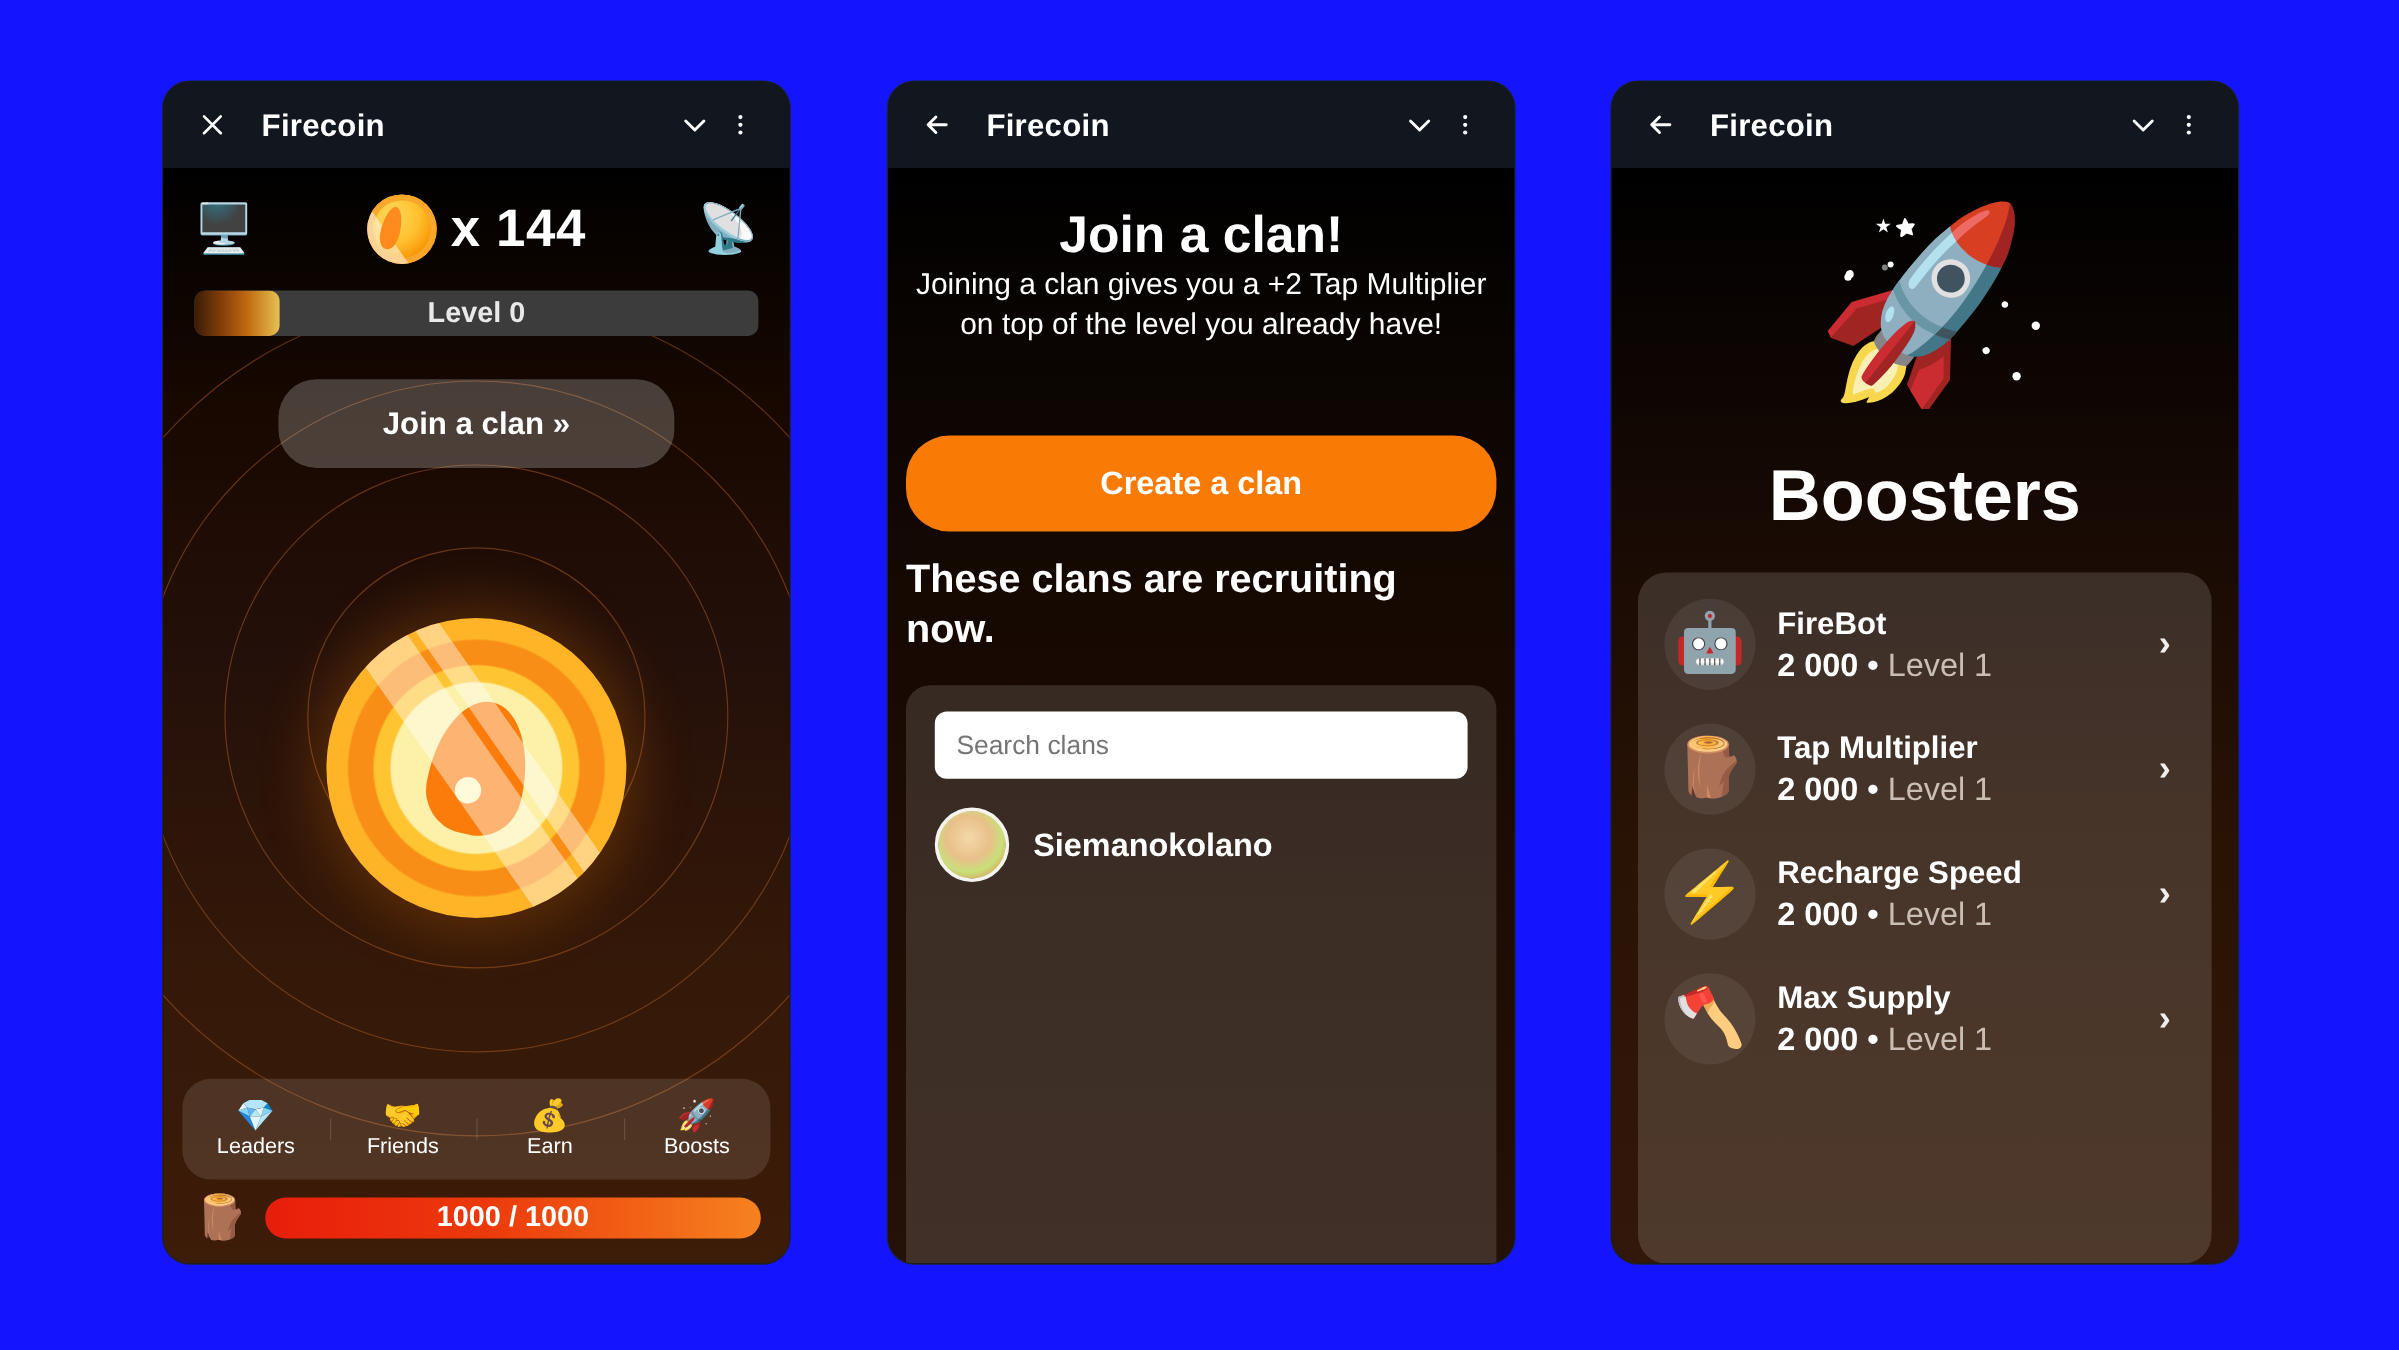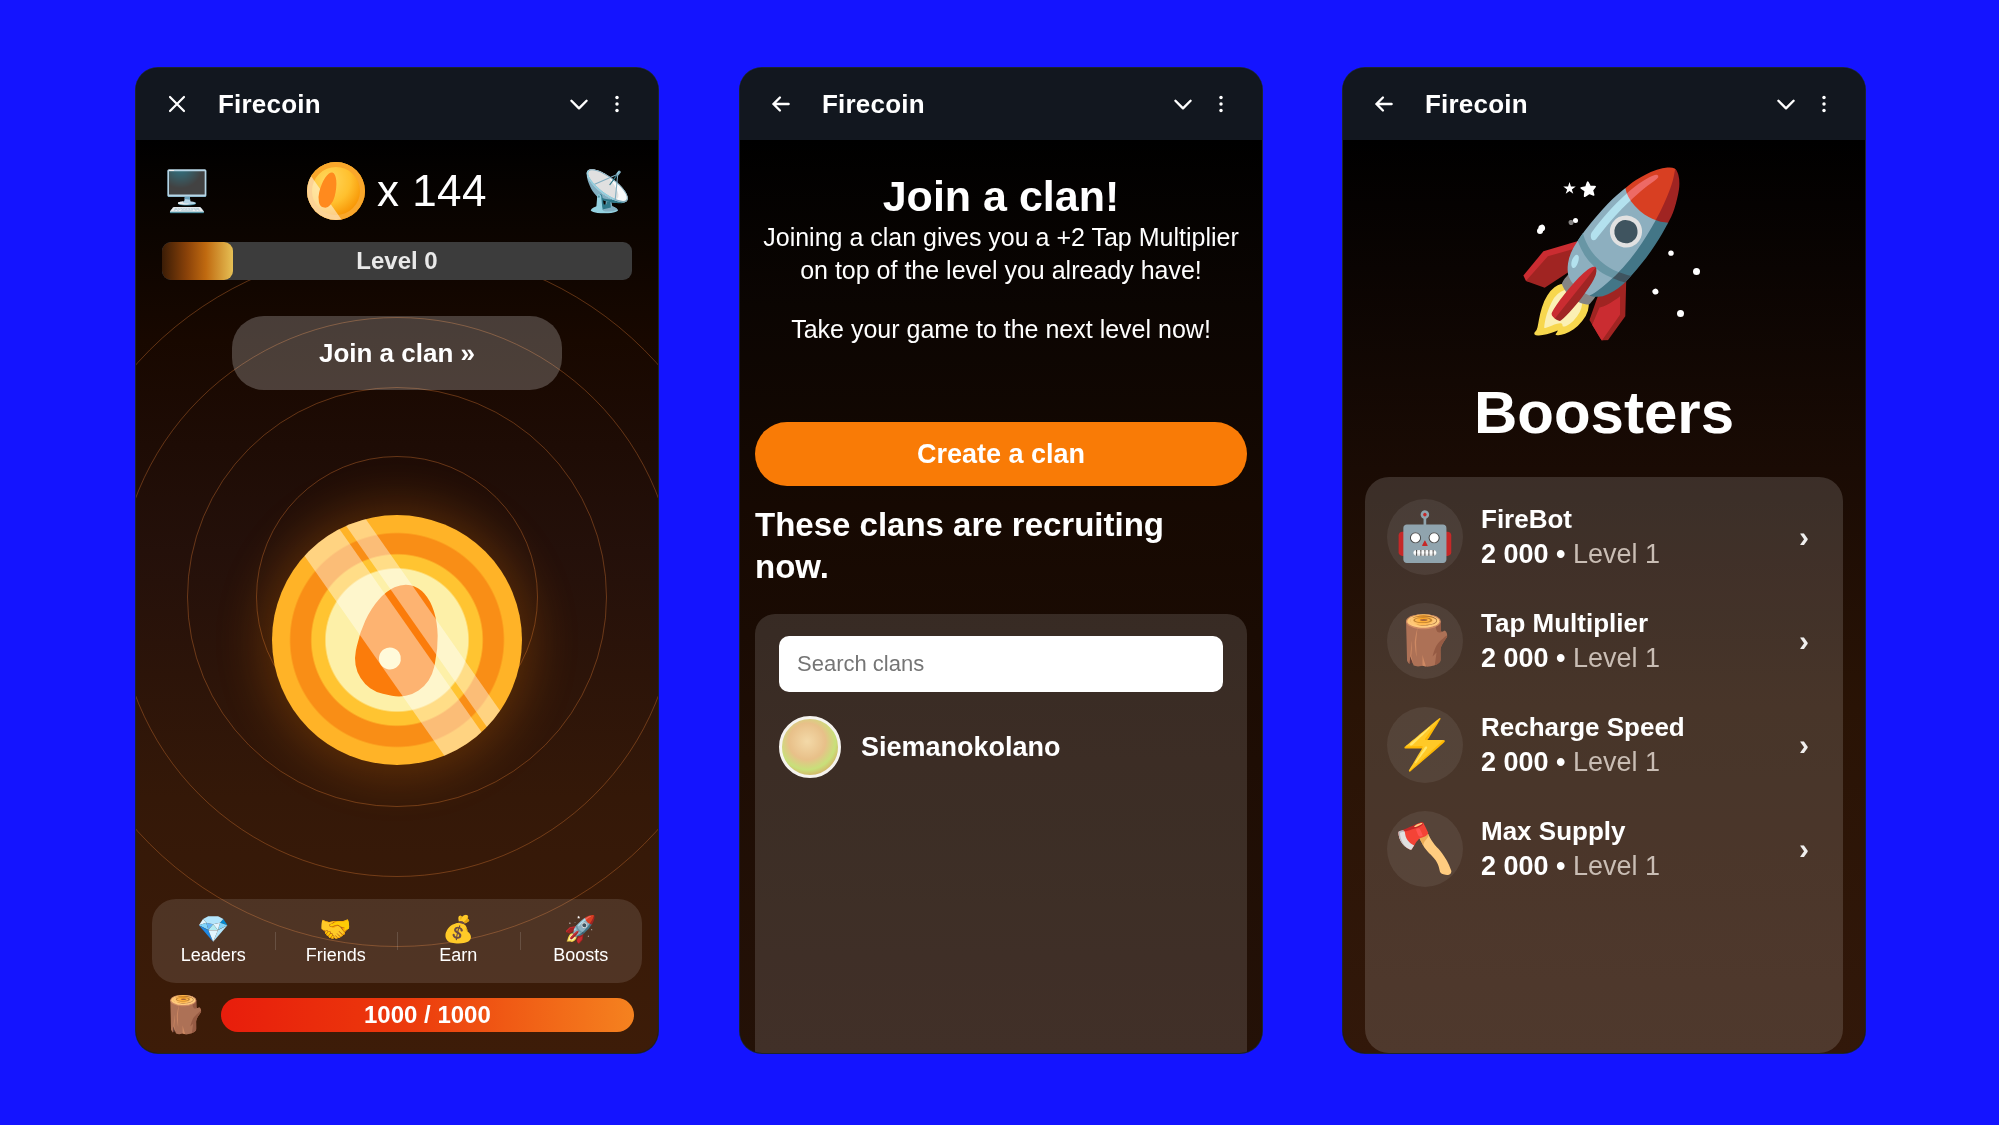--- a/index.html
+++ b/index.html
@@ -117,21 +117,21 @@
   }
   .coin-small .shine {
     position: absolute;
     left: -20%; top: -40%;
     width: 24px; height: 180%;
     background: rgba(255,255,255,.5);
     transform: rotate(-35deg);
   }
   .count {
     font-size: 44px;
-    font-weight: 400;
+    font-weight: 700;
     color: #ffffff;
     letter-spacing: .5px;
   }
   .emoji { font-size: 40px; line-height: 1; }
 
   
   .level-bar {
     position: relative;
     z-index: 3;
     margin: 16px 26px 0 26px;
@@ -305,21 +305,21 @@
   .p2-para {
     text-align: center;
     font-size: 25px;
     line-height: 1.32;
     color: #ffffff;
     font-weight: 500;
   }
   .p2-para.second { margin-top: 26px; }
   .create-btn {
     margin-top: 76px;
-    height: 64px;
+    height: 80px;
     border-radius: 36px;
     background: #f97b06;
     border: none;
     color: #ffffff;
     font-size: 27px;
     font-weight: 700;
     font-family: inherit;
     cursor: pointer;
     display: flex;
     align-items: center;
@@ -560,21 +560,20 @@
               <circle cx="12" cy="5" r="1.9"></circle>
               <circle cx="12" cy="12" r="1.9"></circle>
               <circle cx="12" cy="19" r="1.9"></circle>
             </svg>
         </div>
       </div>
 
       <div class="p2-body">
         <div class="p2-title">Join a clan!</div>
         <div class="p2-para">Joining a clan gives you a +2 Tap Multiplier on top of the level you already have!</div>
-        <div class="p2-para second">Take your game to the next level now!</div>
         <button class="create-btn">Create a clan</button>
         <div class="recruit-head">These clans are recruiting now.</div>
         <div class="clan-card">
           <input class="search-input" type="text" placeholder="Search clans" style="">
           <div class="clan-row">
             <div class="clan-avatar"></div>
             <div class="clan-name">Siemanokolano</div>
           </div>
         </div>
       </div>

